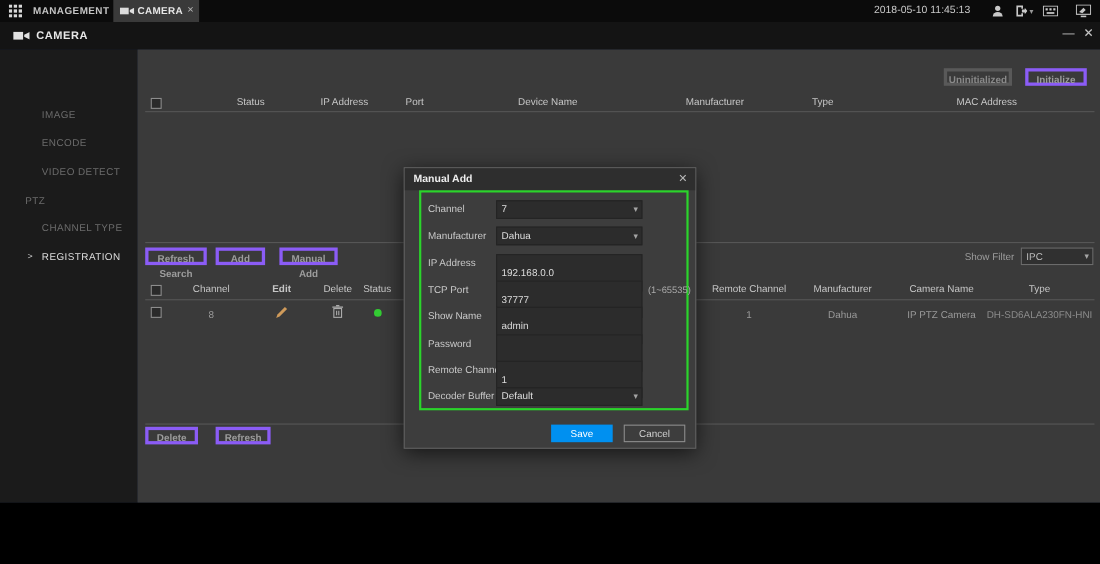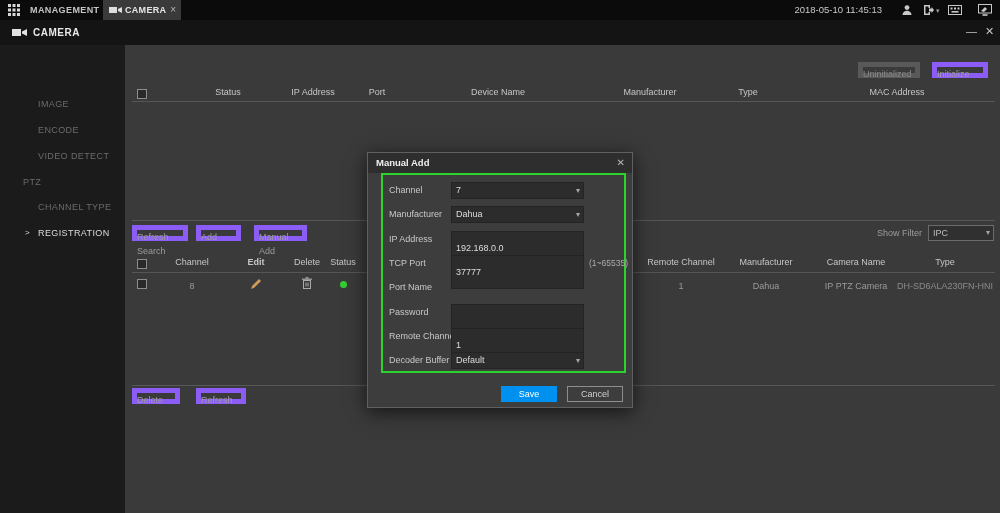--- a/index.html
+++ b/index.html
@@ -1,18 +1,18 @@
 <!DOCTYPE html>
 <html><head>
 <meta charset="utf-8">
 <style>
   *{margin:0;padding:0;box-sizing:border-box;}
   html,body{background:#000;}
   body{font-family:"Liberation Sans",sans-serif;}
-  .screen{position:relative;width:1000px;height:513px;overflow:hidden;background:#0f172a;font-size:9px;color:#ccc;}
+  .screen{position:relative;width:1000px;height:457px;overflow:hidden;background:#0f172a;font-size:9px;color:#ccc;}
 
   
   .topbar{position:absolute;left:0;top:0;width:1000px;height:20px;background:#0b0b0b;}
   .appgrid{position:absolute;left:8px;top:4px;}
   .tab-mgmt{position:absolute;left:30px;top:0;height:20px;line-height:20px;font-weight:bold;color:#c4c4c4;letter-spacing:.4px;}
   .tab-camera{position:absolute;left:103px;top:0;width:78px;height:20px;background:#3a3a3a;}
   .tab-camera .cam-ic{position:absolute;left:6px;top:5px;}
   .tab-camera .lbl{position:absolute;left:22px;top:0;line-height:20px;font-weight:bold;color:#e6e6e6;letter-spacing:.3px;}
   .tab-camera .x{position:absolute;right:5px;top:0;line-height:20px;color:#b5b5b5;font-size:10px;cursor:pointer;}
   .datetime{position:absolute;left:760px;top:0;width:122px;line-height:20px;text-align:right;color:#c9c9c9;font-size:9.5px;}
@@ -28,21 +28,21 @@
 
   
   .sidebar{position:absolute;left:0;top:45px;width:125px;height:468px;background:#1b1b1b;}
   .side-item{position:absolute;left:0;width:125px;height:20px;line-height:20px;padding-left:38px;color:#6b6b6b;letter-spacing:.4px;cursor:pointer;}
   .side-item.active{color:#dcdcdc;}
   .side-item .arr{position:absolute;left:25px;top:0;line-height:20px;color:#dcdcdc;font-size:8px;}
 
   
   .main{position:absolute;left:125px;top:45px;width:875px;height:468px;background:#3a3a3a;}
 
-  .btn{position:absolute;height:16px;border:5px solid #8b5cf6;background:transparent;color:#9c9c9c;text-align:left;line-height:14px;font-size:9px;cursor:pointer;}
+  .btn{position:absolute;height:16px;border:3px solid #8b5cf6;background:transparent;color:#9c9c9c;text-align:center;line-height:14px;font-size:9px;cursor:pointer;font-weight:bold;}
   .btn.dim{border-color:#595959;color:#8a8a8a;}
   .cbx{position:absolute;width:10px;height:10px;border:1px solid #8d8d8d;background:#2a2a2a;cursor:pointer;}
   .hcell{position:absolute;height:14px;text-align:center;color:#c6c6c6;}
   .cell{position:absolute;height:14px;line-height:14px;text-align:center;color:#9a9a9a;}
   .hline{position:absolute;height:1px;background:#565656;}
   .dot{position:absolute;width:7px;height:7px;border-radius:50%;background:#33cc33;}
   .icon-btn{position:absolute;cursor:pointer;}
 
   .sf-label{position:absolute;left:862px;top:225px;width:60px;line-height:16px;text-align:right;color:#9c9c9c;}
   .sf-select{position:absolute;left:928px;top:225px;width:66px;height:16px;border:1px solid #6b6b6b;background:#303030;color:#bdbdbd;line-height:14px;padding:0 4px;cursor:pointer;}
@@ -241,21 +241,22 @@
       <input class="finput" type="text" value="192.168.0.0" style="">
     </div>
 
     <div class="frow" style="top:102px;">
       <span class="flabel">TCP Port</span>
       <input class="finput" type="text" value="37777" style="">
       <span class="fhint">(1~65535)</span>
     </div>
 
     <div class="frow" style="top:126px;">
-      <span class="flabel">Port Name</span>
+      <span class="flabel">Show Name</span>
+      <input class="finput" type="text" value="admin" style="">
     </div>
 
     <div class="frow" style="top:151px;">
       <span class="flabel">Password</span>
       <input class="finput" type="password" value="" style="">
     </div>
 
     <div class="frow" style="top:175px;">
       <span class="flabel">Remote Channel</span>
       <input class="finput" type="text" value="1" style="">

